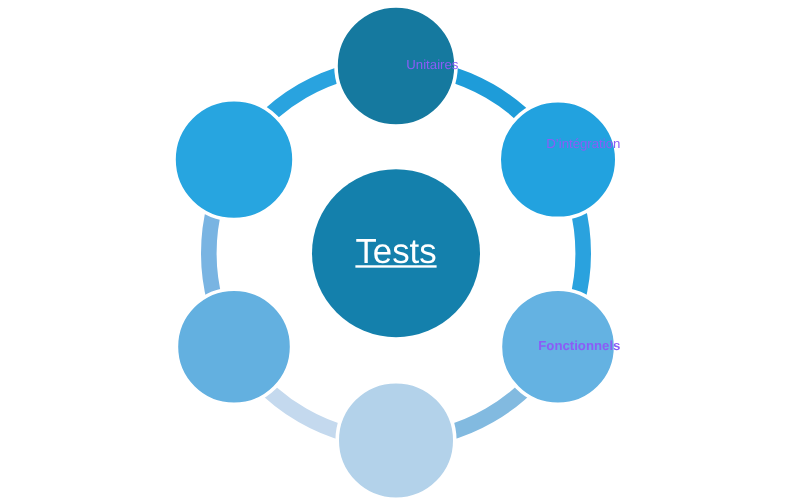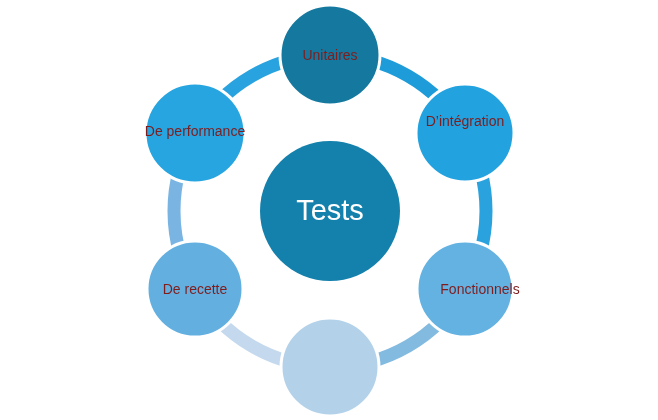--- a/index.html
+++ b/index.html
@@ -17,37 +17,38 @@
   }
   .ring-svg {
     position: absolute;
     left: 0;
     top: 0;
   }
   .node-label {
     position: absolute;
     transform: translate(-50%, -50%);
     width: 104px;
-    text-align: center;
-    color: #7f1d1d;
-    font-size: 14px;
+    text-align: right;
+    color: #8b5cf6;
+    font-size: 11px;
     line-height: 1.35;
     pointer-events: none;
     user-select: none;
   }
   .hub-label {
     position: absolute;
     transform: translate(-50%, -50%);
     width: 130px;
     text-align: center;
     color: #ffffff;
     font-size: 29px;
     line-height: 1.1;
     pointer-events: none;
     user-select: none;
+    text-decoration: underline;
   }
 </style>
 </head>
 <body>
 
 <div class="canvas">
 
   <svg class="ring-svg" width="658" height="420" viewBox="0 0 658 420">
 
     <g fill="none" stroke-width="13">
@@ -70,20 +71,18 @@
 
     <circle cx="330" cy="211" r="70" fill="#1480AC"></circle>
   </svg>
 
   <div class="hub-label" style="left:330px; top:211px;">Tests</div>
 
   <div class="node-label" style="left:330px; top:55px;">Unitaires</div>
 
   <div class="node-label" style="left:465px; top:121px;">D’intégration</div>
 
-  <div class="node-label" style="left:480px; top:289px;">Fonctionnels</div>
+  <div class="node-label" style="left:465px; top:289px;font-weight:bold;">Fonctionnels</div>
 
 
-  <div class="node-label" style="left:195px; top:289px;">De recette</div>
 
-  <div class="node-label" style="left:195px; top:131px;">De performance</div>
 
 </div>
 
 </body></html>

